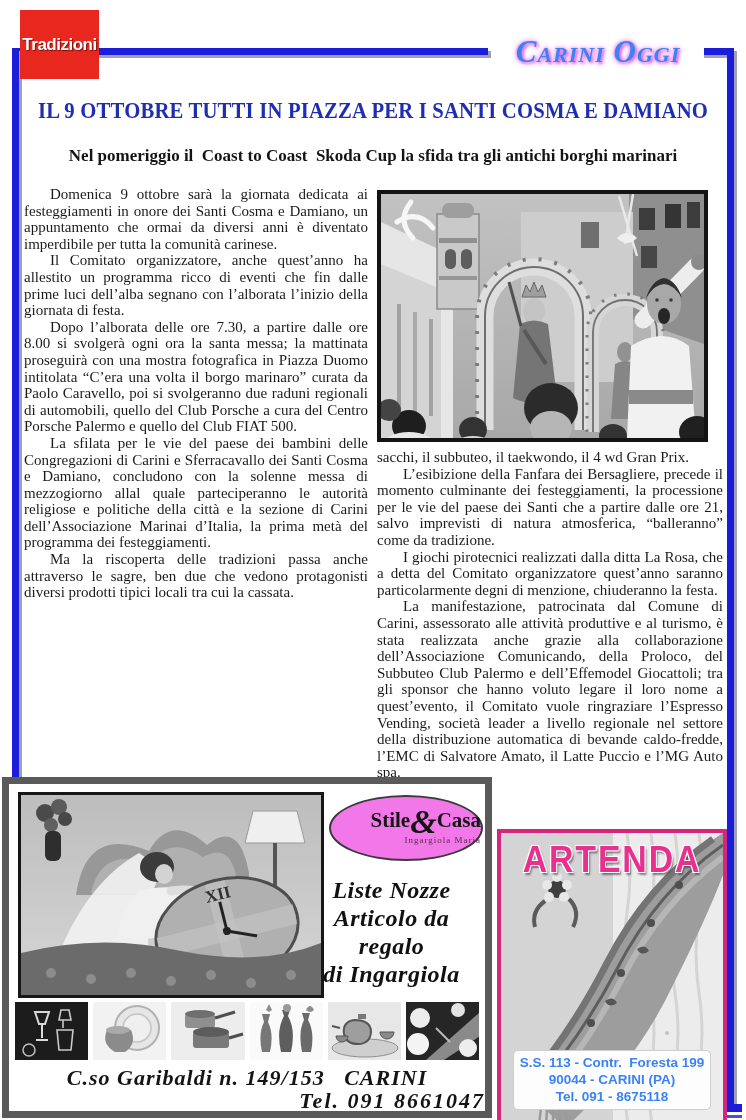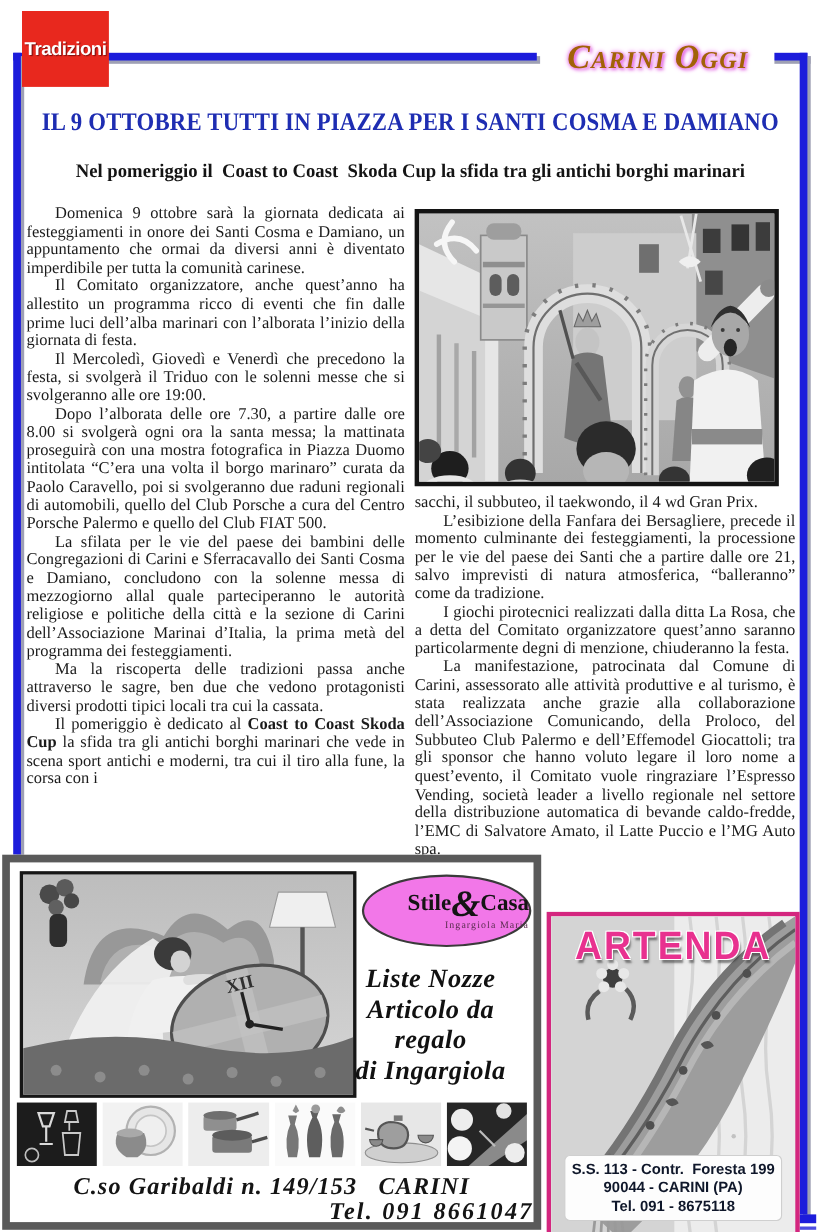--- a/index.html
+++ b/index.html
@@ -6,21 +6,21 @@
   .page{position:relative;width:746px;height:1120px;background:#ffffff;overflow:hidden;
         font-family:"Liberation Serif",serif;}
 
   
   .badge{position:absolute;left:20px;top:10px;width:79px;height:69px;background:#e8281e;
          color:#fff;font-family:"Liberation Sans",sans-serif;font-weight:bold;font-size:17px;
          display:flex;align-items:center;justify-content:center;box-sizing:border-box;
          text-shadow:1px 1px 1px #7d0f0f;z-index:6;letter-spacing:-0.5px;}
   .masthead{position:absolute;left:492px;top:33px;width:212px;height:40px;z-index:5;background:#fff;
             text-align:center;font-family:"Liberation Serif",serif;font-style:italic;font-weight:bold;
-            font-variant:small-caps;font-size:31px;line-height:38px;color:#a16207;letter-spacing:1px;
+            font-variant:small-caps;font-size:31px;line-height:38px;color:#3b82f6;letter-spacing:1px;
             text-shadow:0 0 2px #f2a0ee,0 0 5px #e04fe0,2px 2px 3px #e57de5;}
 
   
   .fr{position:absolute;background:#1c1cdb;z-index:2;}
   .fr-shadow{box-shadow:3px 3px 0 #9ea0b4;}
   .fr-top-l{left:12px;top:48px;width:476px;height:7px;}
   .fr-top-r{left:700px;top:48px;width:34px;height:7px;}
   .fr-left{left:12px;top:48px;width:7px;height:729px;}
   .fr-right{left:727px;top:48px;width:7px;height:1056px;}
   .fr-bot{left:510px;top:1104px;width:232px;height:8px;}
@@ -66,21 +66,21 @@
 
   .ad-right{position:absolute;left:497px;top:829px;width:222px;height:295px;z-index:5;
             border:4px solid #d4267f;box-shadow:inset 0 0 0 3px #ffffff;background:#dcdcdc;overflow:hidden;}
   .artenda-title{position:absolute;left:0;top:6px;width:100%;text-align:center;z-index:2;
                  font-family:"Liberation Sans",sans-serif;font-weight:bold;font-size:36px;letter-spacing:2px;
                  color:#e8318f;transform:scaleX(.94);
                  text-shadow:-1px -1px 0 #fff,1px -1px 0 #fff,-1px 1px 0 #fff,1px 1px 0 #fff,2px 3px 2px rgba(40,40,40,.55);}
   .artenda-address{position:absolute;left:12px;right:12px;bottom:18px;z-index:2;background:#fdfdfd;
                    border-radius:5px;padding:3px 2px 4px;text-align:center;border:1px solid #cfcfcf;
                    font-family:"Liberation Sans",sans-serif;font-weight:bold;font-size:13.5px;
-                   line-height:17px;color:#0f172a;}
+                   line-height:17px;color:#3b82f6;}
   .artenda-address .l1{white-space:pre;}
   svg{filter:grayscale(1);}
   .no-gray{filter:none;}
 </style>
 </head>
 <body>
 
 <div class="page">
 
   <div class="fr fr-shadow fr-top-l"></div>
@@ -91,26 +91,24 @@
   <div class="fr-bot2"></div>
 
   <div class="badge">Tradizioni</div>
   <div class="masthead">Carini Oggi</div>
 
   <div class="headline">IL 9 OTTOBRE TUTTI IN PIAZZA PER I SANTI COSMA E DAMIANO</div>
   <div class="subheadline">Nel pomeriggio il  Coast to Coast  Skoda Cup la sfida tra gli antichi borghi marinari</div>
 
   <div class="col col-left">
     <p>Domenica 9 ottobre sarà la giornata dedicata ai festeggiamenti in onore dei Santi Cosma e Damiano, un appuntamento che ormai da diversi anni è diventato imperdibile per tutta la comunità carinese.</p>
-    <p>Il Comitato organizzatore, anche quest’anno ha allestito un programma ricco di eventi che fin dalle prime luci dell’alba marinari con l’alborata l’inizio della giornata di festa.</p>
-    <p>Il Mercoledì, Giovedì e Venerdì che precedono la festa, si svolgerà il Triduo con le solenni messe che si svolgeranno alle ore 19:00.</p>
+    <p>Il Comitato organizzatore, anche quest’anno ha allestito un programma ricco di eventi che fin dalle prime luci dell’alba segnano con l’alborata l’inizio della giornata di festa.</p>
     <p>Dopo l’alborata delle ore 7.30, a partire dalle ore 8.00 si svolgerà ogni ora la santa messa; la mattinata proseguirà con una mostra fotografica in Piazza Duomo intitolata “C’era una volta il borgo marinaro” curata da Paolo Caravello, poi si svolgeranno due raduni regionali di automobili, quello del Club Porsche a cura del Centro Porsche Palermo e quello del Club FIAT 500.</p>
     <p>La sfilata per le vie del paese dei bambini delle Congregazioni di Carini e Sferracavallo dei Santi Cosma e Damiano, concludono con la solenne messa di mezzogiorno allal quale parteciperanno le autorità religiose  e politiche della città e la sezione di Carini dell’Associazione Marinai d’Italia, la prima metà del programma dei festeggiamenti.</p>
     <p>Ma la riscoperta delle tradizioni passa anche attraverso le sagre, ben due che vedono protagonisti diversi prodotti tipici locali tra cui la cassata.</p>
-    <p><span>Il pomeriggio è dedicato al </span><b>Coast to Coast  Skoda Cup</b><span> la sfida tra gli antichi borghi marinari che vede in scena sport antichi e moderni, tra cui il tiro alla fune, la corsa con i</span></p>
   </div>
 
   <div class="col col-right">
     <figure class="photo-frame" style="margin-left:0">
       <svg width="323" height="244" viewBox="0 0 323 244">
         <defs>
           <linearGradient id="sky" x1="0" y1="0" x2="0" y2="1">
             <stop offset="0" stop-color="#c2c2c2"></stop>
               <stop offset="1" stop-color="#a8a8a8"></stop>
           </linearGradient>

